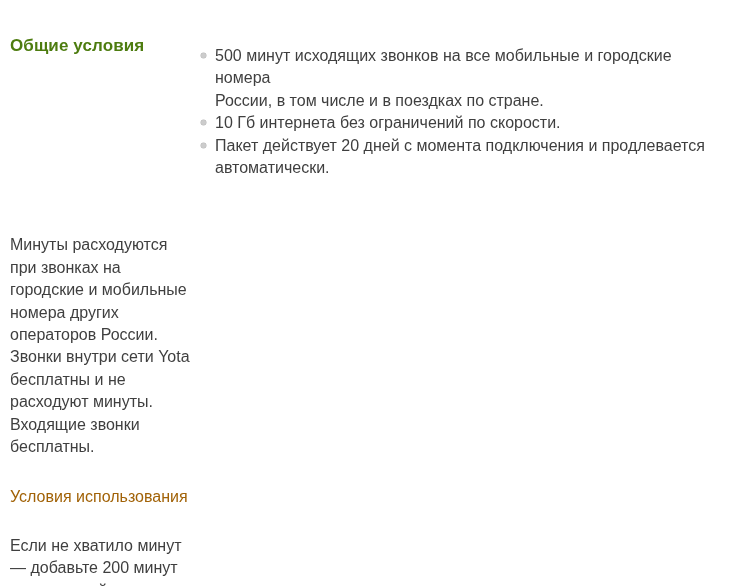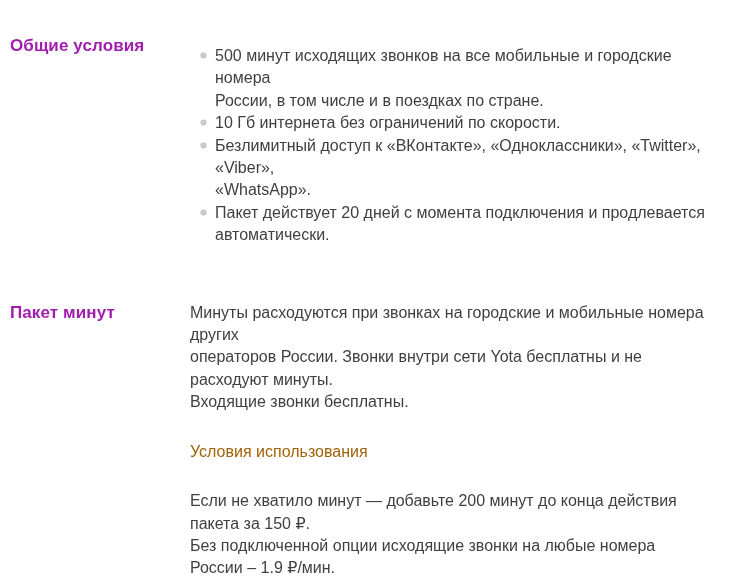--- a/index.html
+++ b/index.html
@@ -27,21 +27,21 @@
     align-items: start;
   }
   .row + .row {
     margin-top: 45px;
   }
   .label {
     margin: 0;
     font-size: 17px;
     font-weight: bold;
     line-height: 22.4px;
-    color: #a21caf;
+    color: #4d7c0f;
     letter-spacing: 0.1px;
   }
   .content {
     min-width: 0;
   }
   .content p {
     margin: 0 0 27px 0;
     white-space: pre-line;
   }
   .subhead {
@@ -74,30 +74,27 @@
 
 <div class="page">
 
   <section class="row">
     <h3 class="label">Общие условия</h3>
     <div class="content">
       <ul class="bullets">
         <li><span>500 минут исходящих звонков на все мобильные и городские номера
 России, в том числе и в поездках по стране.</span></li>
         <li><span>10 Гб интернета без ограничений по скорости.</span></li>
-        <li><span>Безлимитный доступ к «ВКонтакте», «Одноклассники», «Twitter», «Viber»,
-«WhatsApp».</span></li>
         <li><span>Пакет действует 20 дней с момента подключения и продлевается
 автоматически.</span></li>
       </ul>
     </div>
   </section>
 
   <section class="row">
-    <h3 class="label">Пакет минут</h3>
     <div class="content">
       <p>Минуты расходуются при звонках на городские и мобильные номера других
 операторов России. Звонки внутри сети Yota бесплатны и не расходуют минуты.
 Входящие звонки бесплатны.</p>
       <p class="subhead">Условия использования</p>
       <p>Если не хватило минут — добавьте 200 минут до конца действия пакета за 150 ₽.
 Без подключенной опции исходящие звонки на любые номера
 России – 1.9 ₽/мин.</p>
 
     </div>

